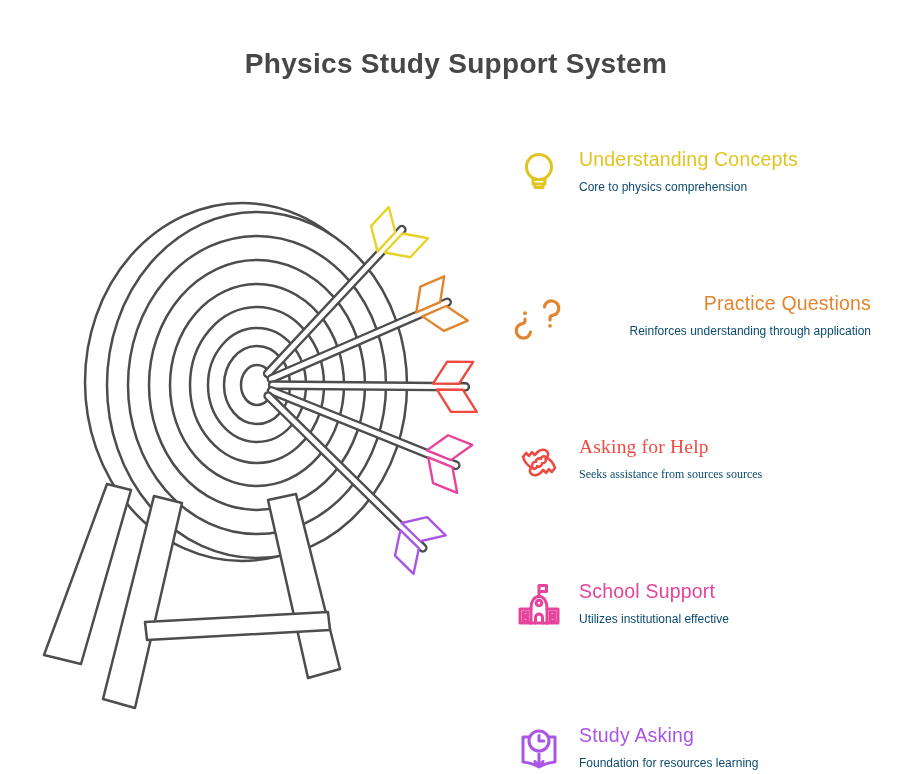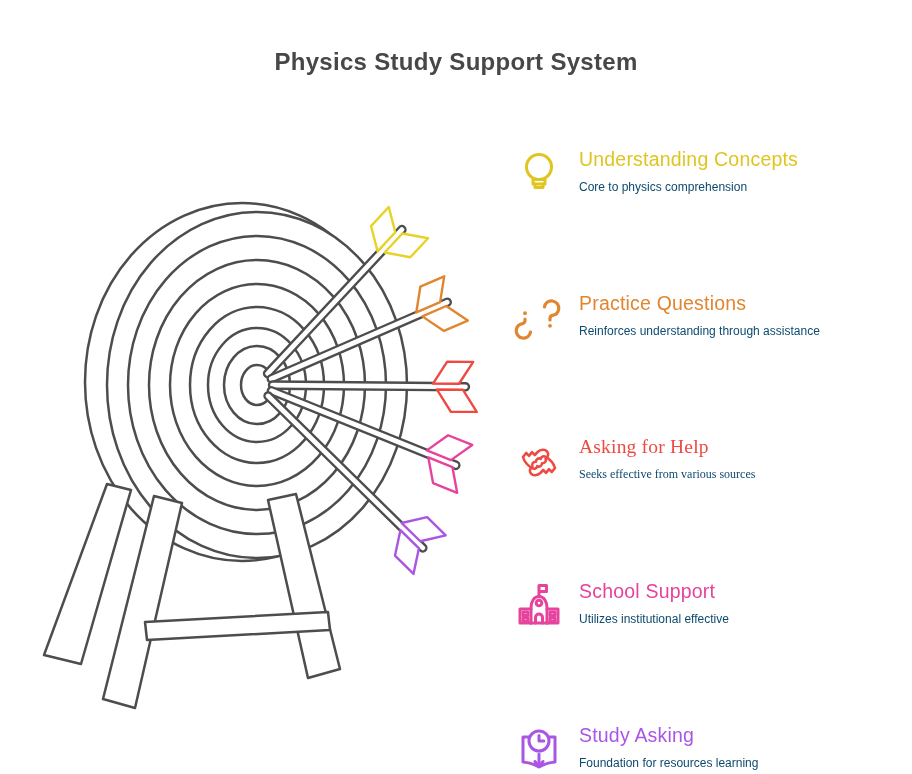--- a/index.html
+++ b/index.html
@@ -1,29 +1,29 @@
 <!DOCTYPE html>
 <html><head>
 <meta charset="utf-8">
 <style>
   html,body{margin:0;padding:0;background:#fff;}
   .page{position:relative;width:912px;height:774px;background:#ffffff;overflow:hidden;
         font-family:"Liberation Sans", sans-serif;}
   .title{position:absolute;left:0;top:48px;width:100%;margin:0;text-align:center;
-         font-size:24px;font-weight:700;color:#474747;letter-spacing:.3px;}
+         font-size:28px;font-weight:700;color:#474747;letter-spacing:.3px;}
   .illustration{position:absolute;left:25px;top:178px;width:470px;height:560px;}
   .items{position:absolute;left:513px;top:146px;display:flex;flex-direction:column;gap:90px;}
   .item{display:flex;align-items:flex-start;gap:14px;}
   .item-icon{flex:none;width:52px;height:52px;margin-top:2px;}
   .item-icon svg{display:block;}
   .item-text{width:292px;}
   .item-heading{font-size:19.5px;font-weight:500;letter-spacing:.2px;margin:2px 0 9px 0;color:currentColor;}
   .item-desc{font-size:12px;line-height:1.24;color:#0c4a6e;}
   .c0{color:#e0c521;}
-  .c1{color:#e1862f;}
+  .c1{color:#e1862f;text-align:right;}
   .c2{color:#ee4a42;font-family:Liberation Serif, serif;}
   .c3{color:#e5439c;}
   .c4{color:#aa56e4;}
 </style>
 </head>
 <body>
 
 <div class="page">
 
   <h1 class="title">Physics Study Support System</h1>
@@ -108,36 +108,36 @@
             <g id="qm">
               <path d="M31.5,15 c0.5,-3.8 4,-6.6 8,-6 c4,0.6 6.8,4.2 6.2,8.2 c-0.5,3.2 -3,5.6 -6.2,6.2 c-1.6,0.3 -2.5,1.3 -2.5,3 v1.6"></path>
               <circle cx="37" cy="33.8" r="1.9" fill="currentColor" stroke="none"></circle>
             </g>
             <use href="#qm" transform="rotate(180 24.5 27.5)"></use>
           </g>
         </svg>
       </span>
       <div class="item-text">
         <div class="item-heading">Practice Questions</div>
-        <div class="item-desc">Reinforces understanding through assistance</div>
+        <div class="item-desc">Reinforces understanding through application</div>
       </div>
     </div>
 
     <div class="item c2">
       <span class="item-icon">
         <svg width="52" height="52" viewBox="0 0 52 52">
           <g fill="none" stroke="currentColor" stroke-width="2.6" stroke-linecap="round" stroke-linejoin="round">
             <path d="M10,21 l3.2,-4 2.8,2.8 3,-3.6 2.8,2.8 2.8,-3 c3,-2.6 7.2,-3 9.4,-0.6 c2,2.2 1.2,5.4 -1.4,7.2 c1,2.6 -1,5 -3.6,4.6 c0.2,2.6 -2.4,4.2 -4.8,3 c-0.4,2.2 -3,3.2 -5,2 c-3.4,-2 -7.6,-5.6 -9.2,-11.2"></path>
             <path d="M42,32 l-3.2,4 -2.8,-2.8 -3,3.6 -2.8,-2.8 -2.8,3 c-3,2.6 -7.2,3 -9.4,0.6 c-2,-2.2 -1.2,-5.4 1.4,-7.2 c-1,-2.6 1,-5 3.6,-4.6 c-0.2,-2.6 2.4,-4.2 4.8,-3 c0.4,-2.2 3,-3.2 5,-2 c3.4,2 7.6,5.6 9.2,11.2"></path>
           </g>
         </svg>
       </span>
       <div class="item-text">
         <div class="item-heading">Asking for Help</div>
-        <div class="item-desc">Seeks effective from various sources</div>
+        <div class="item-desc">Seeks assistance from sources sources</div>
       </div>
     </div>
 
     <div class="item c3">
       <span class="item-icon">
         <svg width="52" height="52" viewBox="0 0 52 52">
           <g fill="none" stroke="currentColor" stroke-width="3" stroke-linecap="round" stroke-linejoin="round">
             <path d="M18,29 H7 v14 h11"></path>
             <path d="M34,29 h11 v14 H34"></path>
             <path d="M18,43 V28 c0,-7 3.4,-11.5 8,-11.5 s8,4.5 8,11.5 v15"></path>

